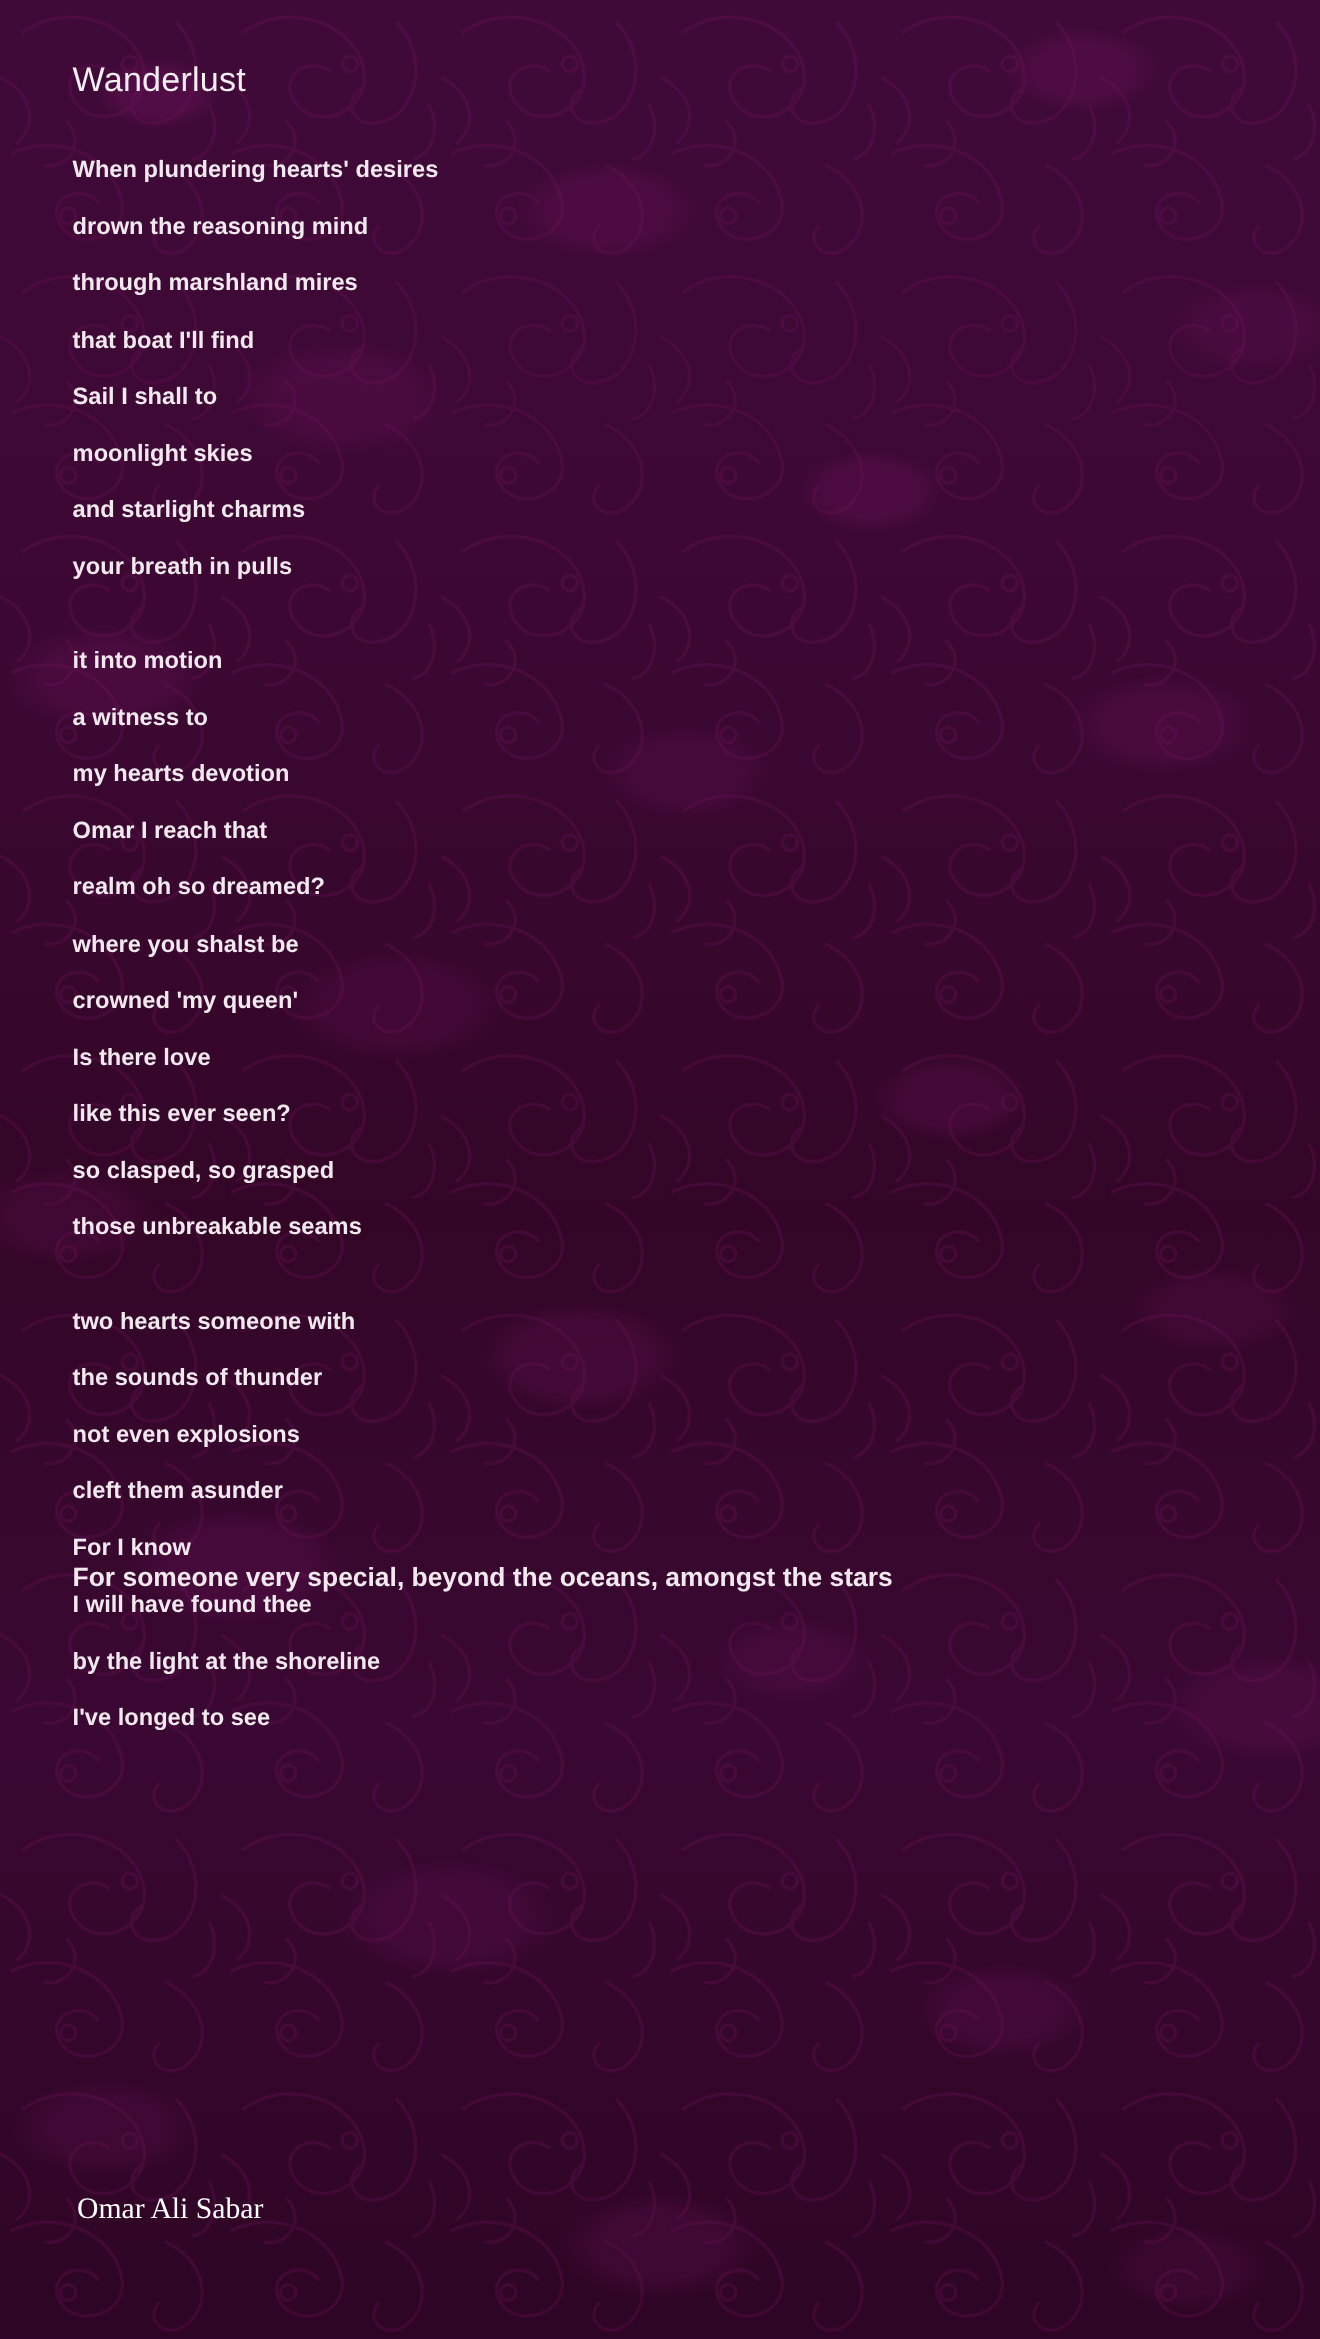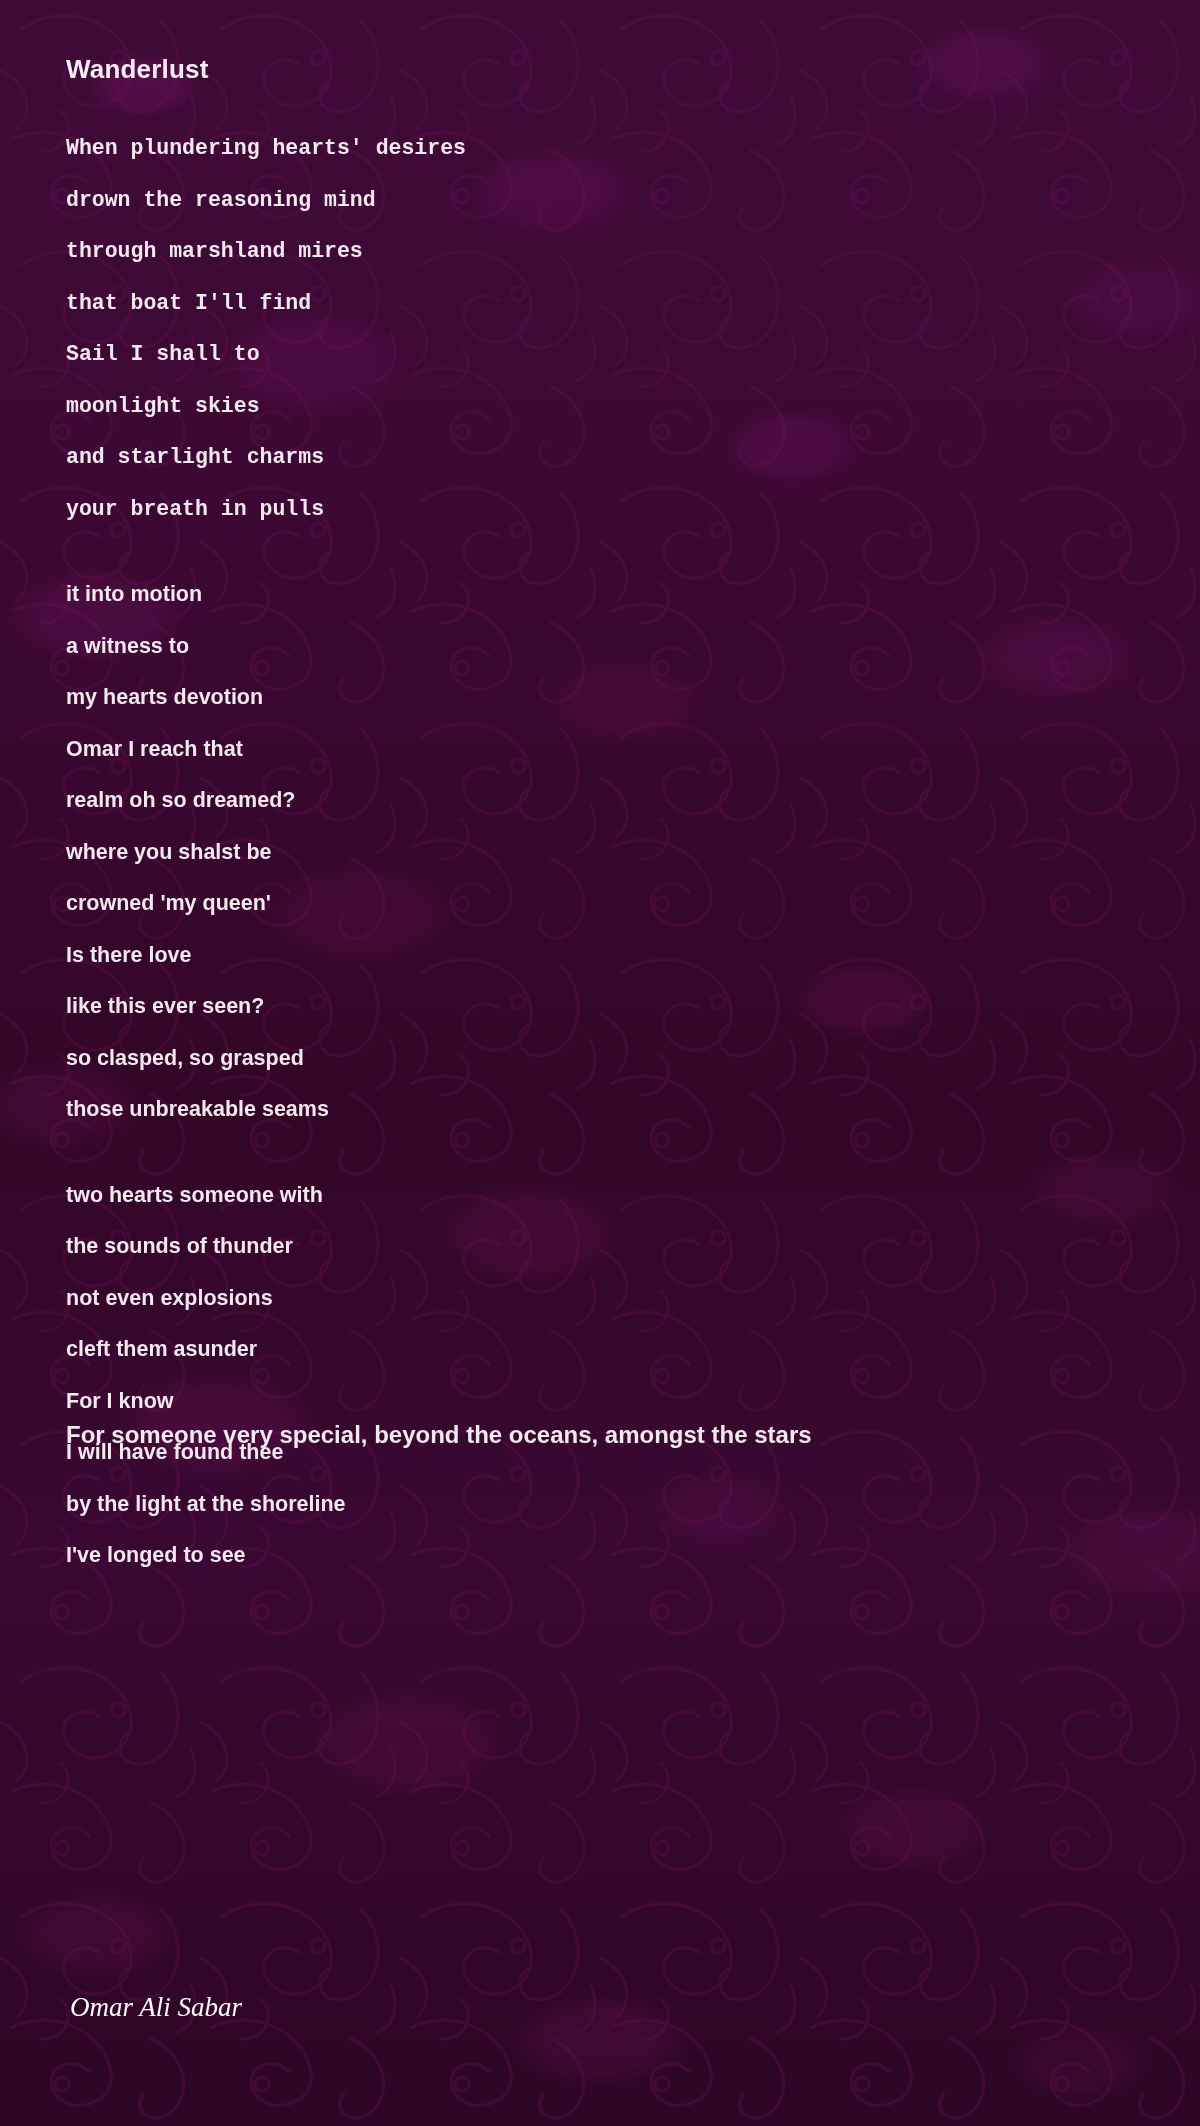--- a/index.html
+++ b/index.html
@@ -56,33 +56,32 @@
 
   #content {
     position: absolute;
     inset: 0;
     padding: 44px 56px 0 66px;
     box-sizing: border-box;
   }
 
   #poem-title {
     color: #f4eef2;
-    font-size: 26px;
-    font-weight: bold;
+    font-size: 31px;
+    font-weight: normal;
     letter-spacing: 0.2px;
     margin: 10px 0 0 0;
     line-height: 1.2;
   }
 
   .stanza {
     margin-top: 34px;
   }
   .stanza:first-of-type {
     margin-top: 38px;
-    font-family: Liberation Mono, monospace;
   }
 
   .poem-line {
     color: #f2e9ef;
     font-size: 21.5px;
     font-weight: bold;
     line-height: 51.5px;
     white-space: pre;
   }
 
@@ -92,21 +91,20 @@
     font-weight: bold;
     position: absolute;
     left: 66px;
     top: 1421px;
     white-space: pre;
   }
 
   #author {
     color: #ffffff;
     font-size: 27px;
-    font-style: italic;
     font-family: "Liberation Serif", serif;
     position: absolute;
     left: 70px;
     top: 1992px;
     white-space: pre;
   }
 </style>
 </head>
 <body>
 

